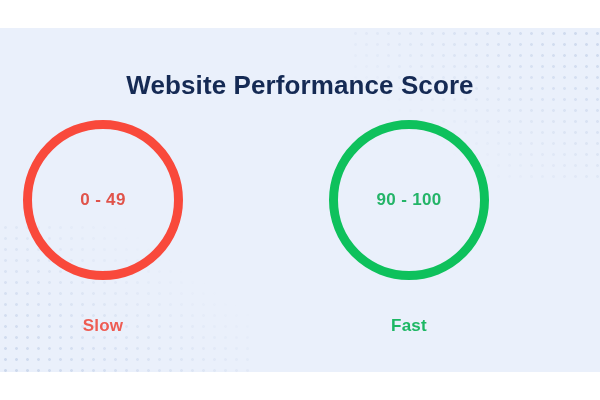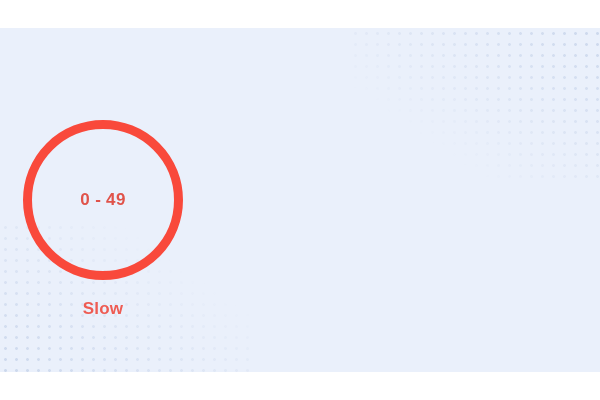--- a/index.html
+++ b/index.html
@@ -94,40 +94,47 @@
   }
 
   .gauge-range {
     font-size: 17px;
     font-weight: bold;
     letter-spacing: 0.3px;
     white-space: nowrap;
   }
 
   .gauge-label {
-    margin-top: 19px;
+    margin-top: 36px;
     font-size: 17px;
     font-weight: bold;
     letter-spacing: 0.2px;
   }
 </style>
 </head>
 <body>
 
 <div id="infographic-card" style="background: rgb(234, 240, 251);">
 
   <div id="texture-top-right"></div>
   <div id="texture-bottom-left"></div>
 
+  <div id="chart-title" style="color: rgb(21, 42, 84);">Website Performance Score</div>
 
   <div id="gauges-row">
 
     <div class="gauge-item">
       <div class="gauge-ring" id="ring-slow" style="border-color: rgb(249, 73, 59);">
         <span class="gauge-range" id="range-slow" style="color: rgb(224, 83, 74);">0 - 49</span>
       </div>
       <div class="gauge-label" id="label-slow" style="color: rgb(238, 92, 83);">Slow</div>
     </div>
 
 
+    <div class="gauge-item">
+      <div class="gauge-ring" id="ring-fast" style="border-color: rgb(14, 193, 92);">
+        <span class="gauge-range" id="range-fast" style="color: rgb(36, 180, 104);">90 - 100</span>
+      </div>
+      <div class="gauge-label" id="label-fast" style="color: rgb(28, 183, 99);">Fast</div>
+    </div>
 
   </div>
 </div>
 
 </body></html>

